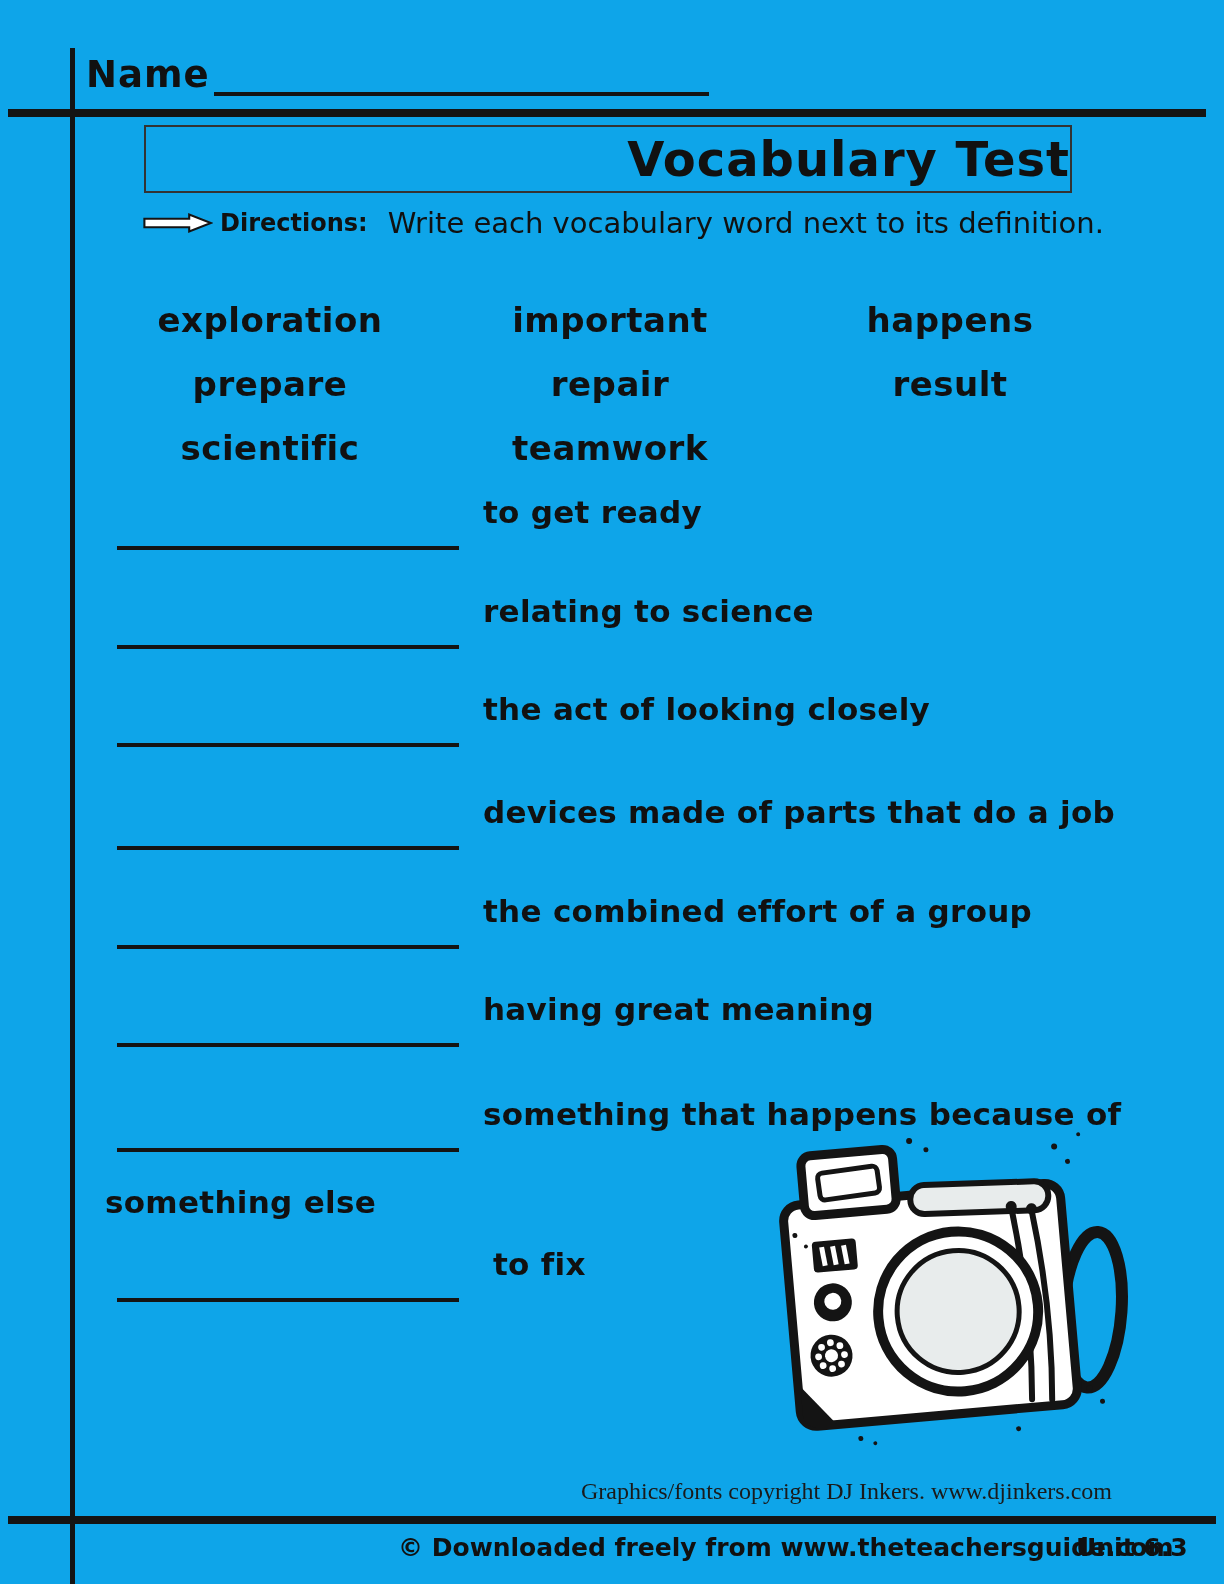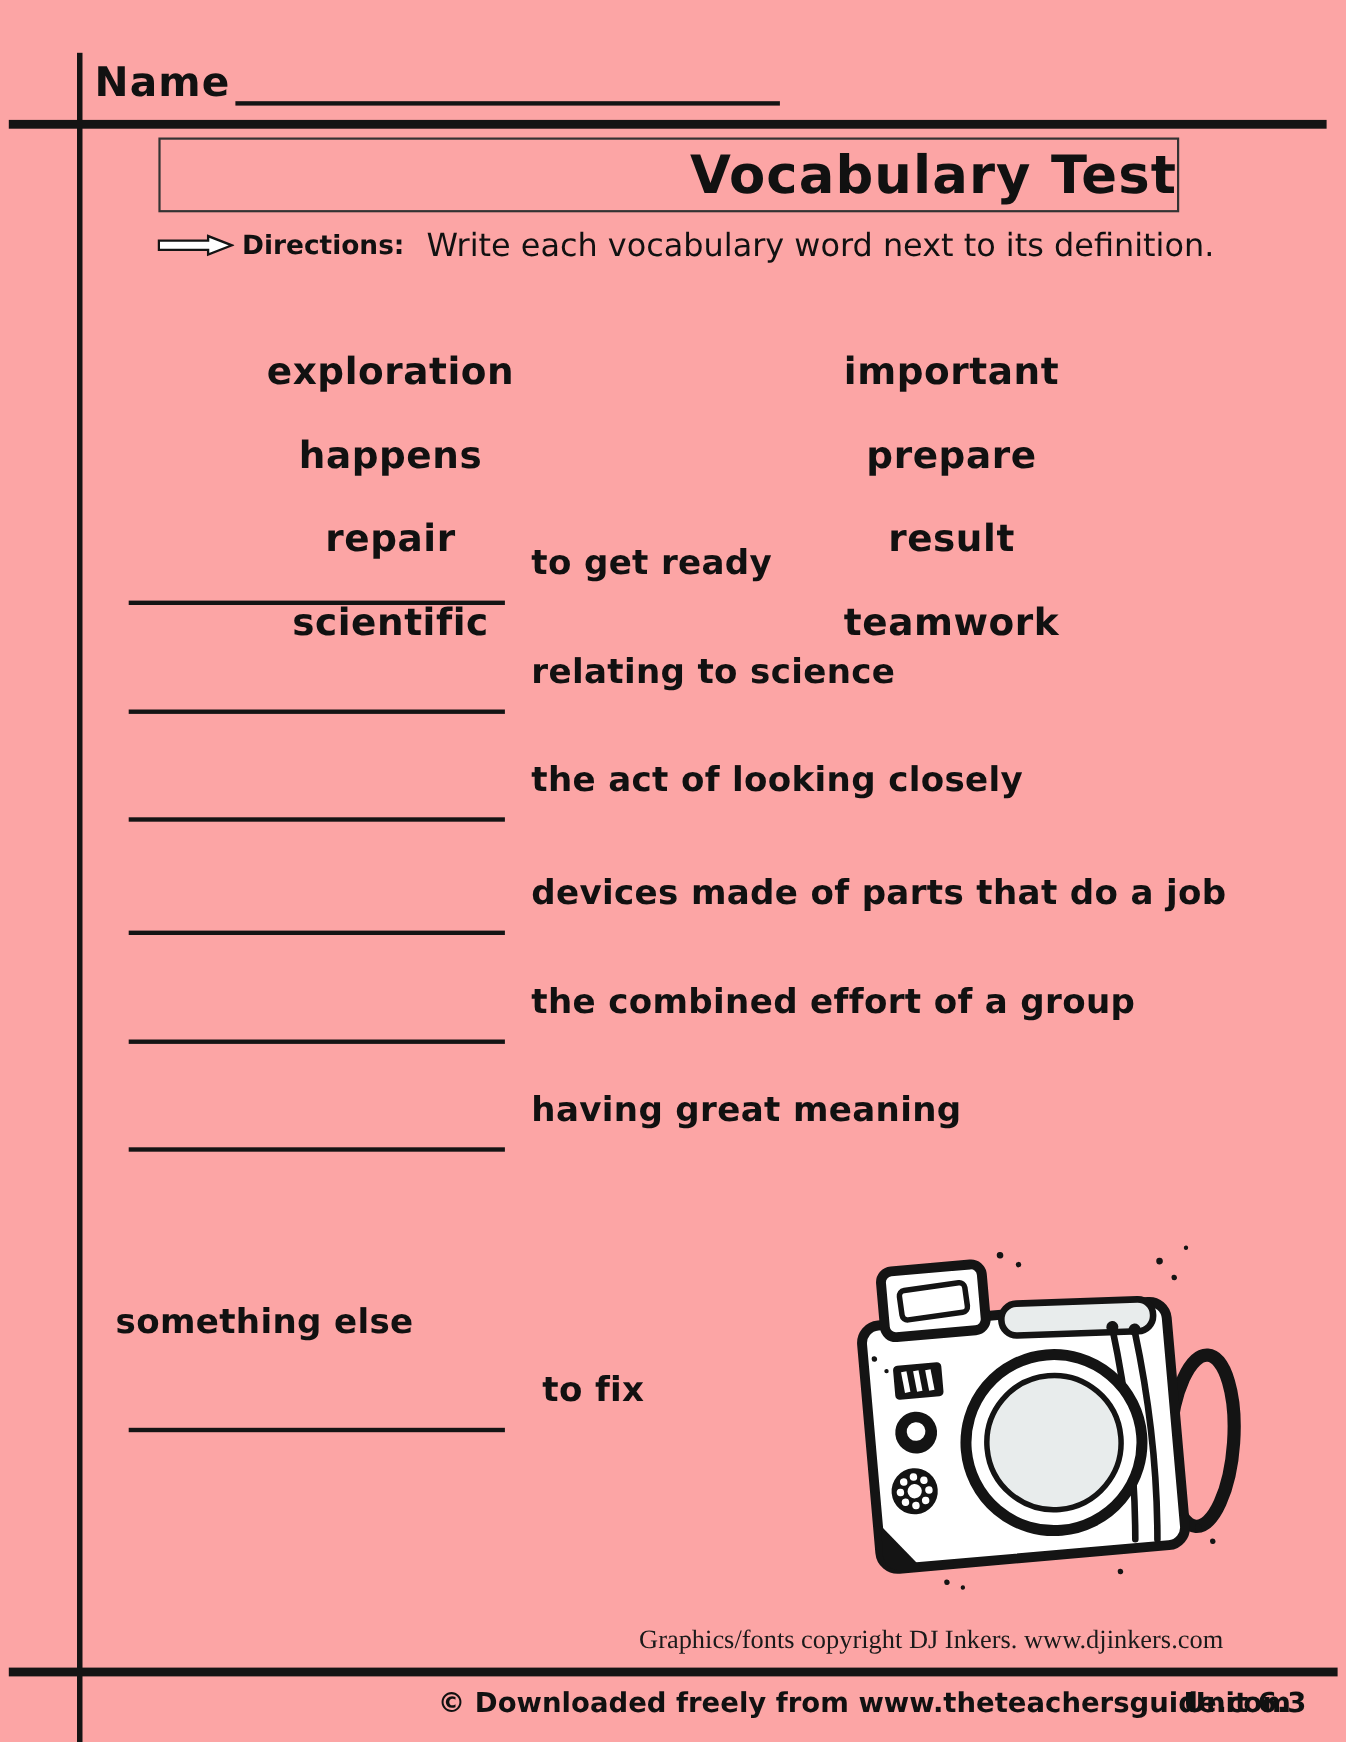--- a/index.html
+++ b/index.html
@@ -1,20 +1,20 @@
 <!DOCTYPE html>
 <html><head>
 <meta charset="utf-8">
 <style>
   html, body { margin: 0; padding: 0; background: #ffffff; }
   .page {
     position: relative;
     width: 1224px;
     height: 1584px;
-    background: #fca5a5;
+    background: #0ea5e9;
     color: #111111;
     font-family: "DejaVu Sans", sans-serif;
     overflow: hidden;
   }
   
   .vrule {
     position: absolute;
     left: 70px; top: 48px;
     width: 5px; height: 1536px;
     background: #141414;
@@ -62,25 +62,25 @@
     position: absolute;
     left: 143px; top: 206px;
     display: flex; align-items: center;
   }
   .dir-arrow { width: 70px; height: 26px; flex: 0 0 auto; }
   .dir-label { font-size: 24px; font-weight: 600; margin-left: 7px; }
   .dir-text  { font-size: 29px; font-weight: 400; margin-left: 20px; }
   
   .word-bank {
     position: absolute;
-    left: 100px; top: 318px;
+    left: 100px; top: 300px;
     width: 1020px;
     display: grid;
-    grid-template-columns: repeat(2, 1fr);
-    row-gap: 36px;
+    grid-template-columns: repeat(3, 1fr);
+    row-gap: 24px;
   }
   .word {
     text-align: center;
     font-size: 34px; font-weight: 600;
     letter-spacing: 0.5px;
   }
   
   .q-row {
     position: absolute;
     left: 117px;
@@ -183,20 +183,24 @@
     <div class="q-blank"></div>
     <span class="q-def">devices made of parts that do a job</span>
   </div>
   <div class="q-row" style="top:893px">
     <div class="q-blank"></div>
     <span class="q-def">the combined effort of a group</span>
   </div>
   <div class="q-row" style="top:991px">
     <div class="q-blank"></div>
     <span class="q-def">having great meaning</span>
+  </div>
+  <div class="q-row" style="top:1096px">
+    <div class="q-blank"></div>
+    <span class="q-def">something that happens because of</span>
   </div>
   <div class="def-cont">something else</div>
   <div class="q-row" style="top:1246px">
     <div class="q-blank"></div>
     <span class="q-def q-def-wide">to fix</span>
   </div>
 
   <div class="camera-wrap">
     <svg viewBox="0 0 384 330" width="384" height="330">
       <g transform="rotate(-5 190 180)" stroke-linejoin="round" stroke-linecap="round">

